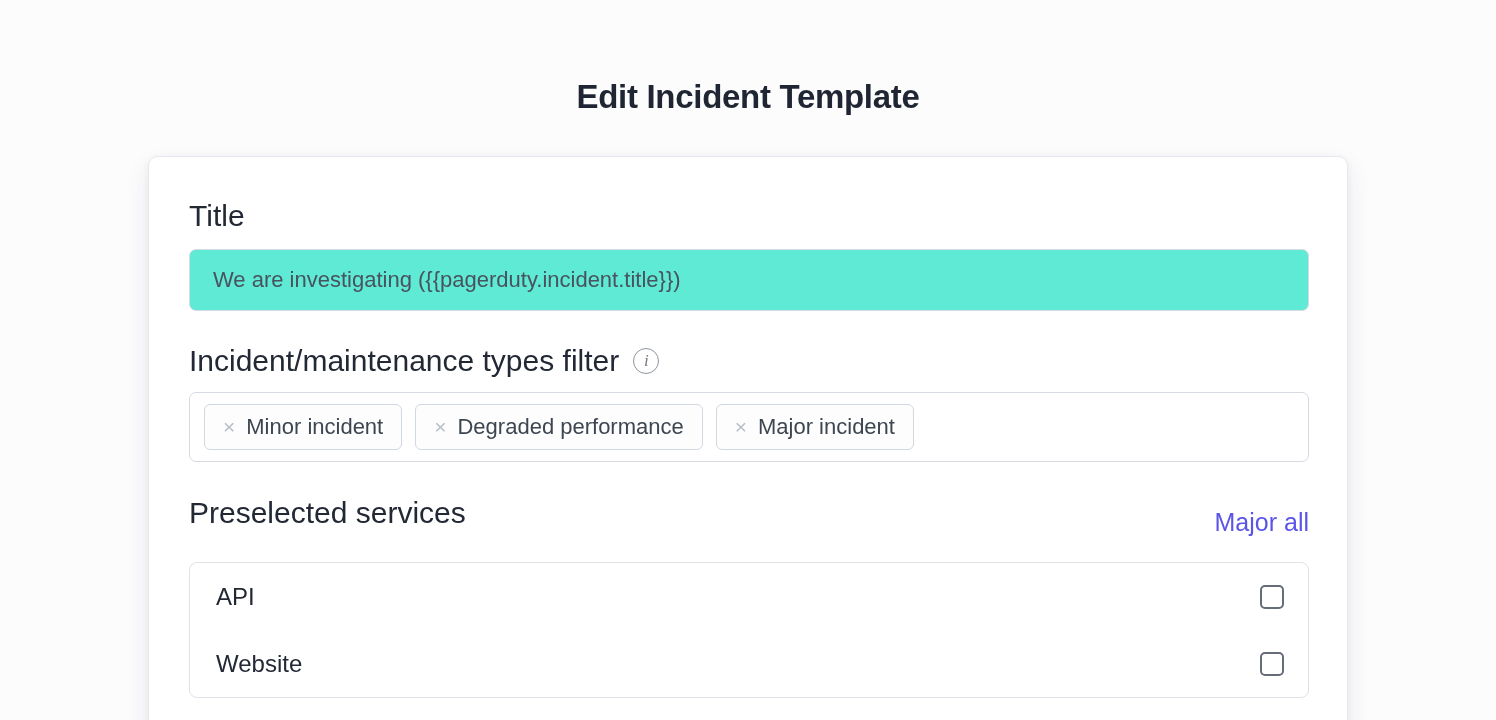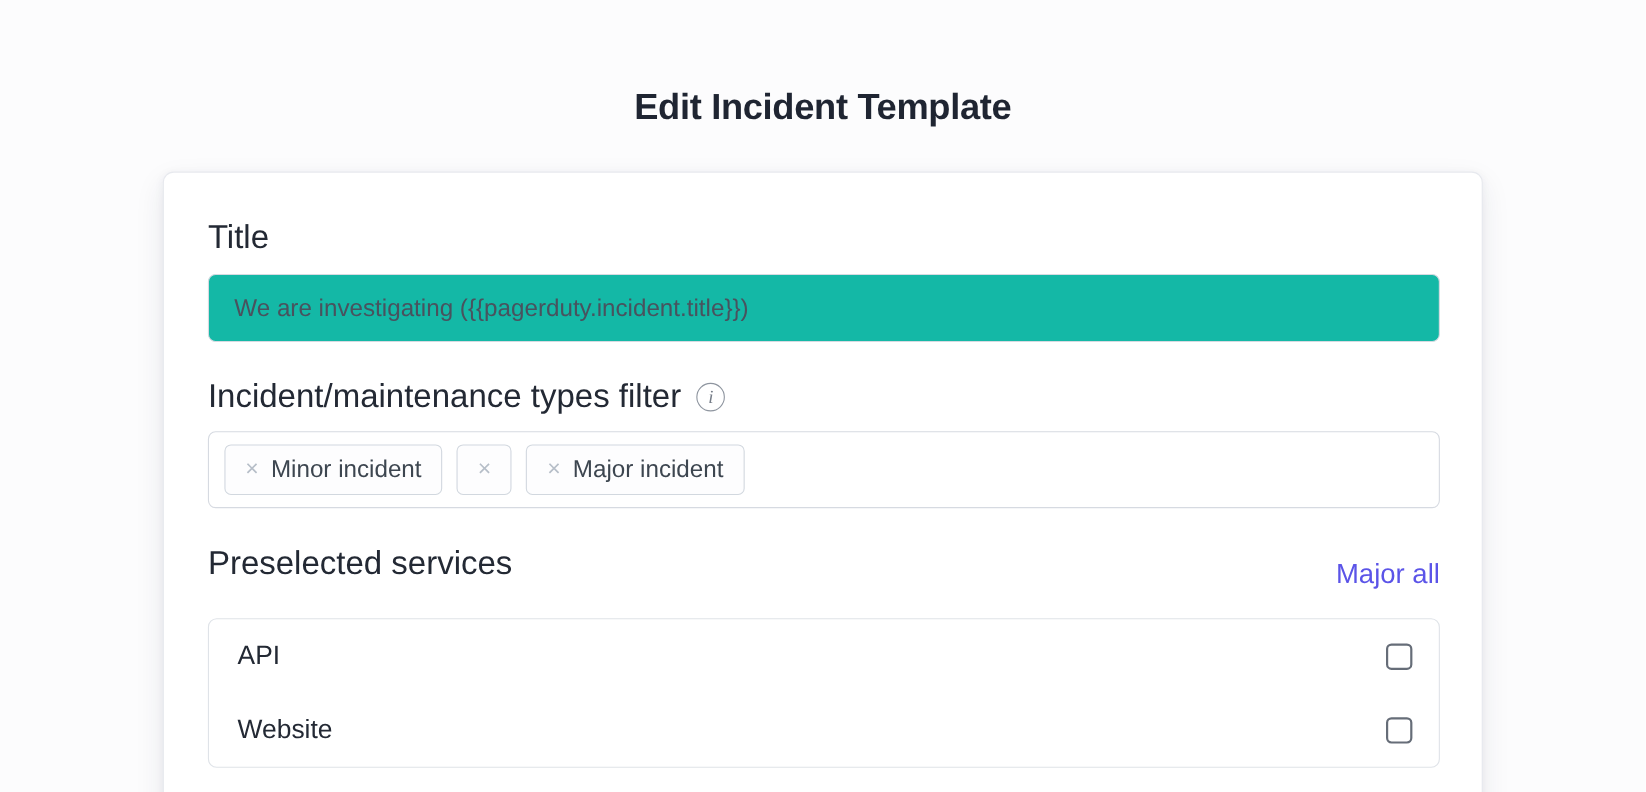--- a/index.html
+++ b/index.html
@@ -55,21 +55,21 @@
     margin: 0 0 18px 0;
     display: flex;
     align-items: center;
   }
 
   .text-input {
     width: 1120px;
     height: 62px;
     border: 1px solid #d6dae1;
     border-radius: 7px;
-    background: #14b8a6;
+    background: #5eead4;
     display: flex;
     align-items: center;
     padding: 0 23px;
     font-size: 22px;
     color: #49525e;
     white-space: nowrap;
     overflow: hidden;
   }
 
   .label-row {
@@ -185,20 +185,21 @@
       <span class="info-icon">i</span>
     </div>
 
     <div class="tag-box">
       <span class="chip">
         <span class="chip-x">×</span>
         <span>Minor incident</span>
       </span>
       <span class="chip">
         <span class="chip-x">×</span>
+        <span>Degraded performance</span>
       </span>
       <span class="chip">
         <span class="chip-x">×</span>
         <span>Major incident</span>
       </span>
     </div>
 
     <div class="section-head">
       <span class="field-label">Preselected services</span>
       <span class="link">Major all</span>

